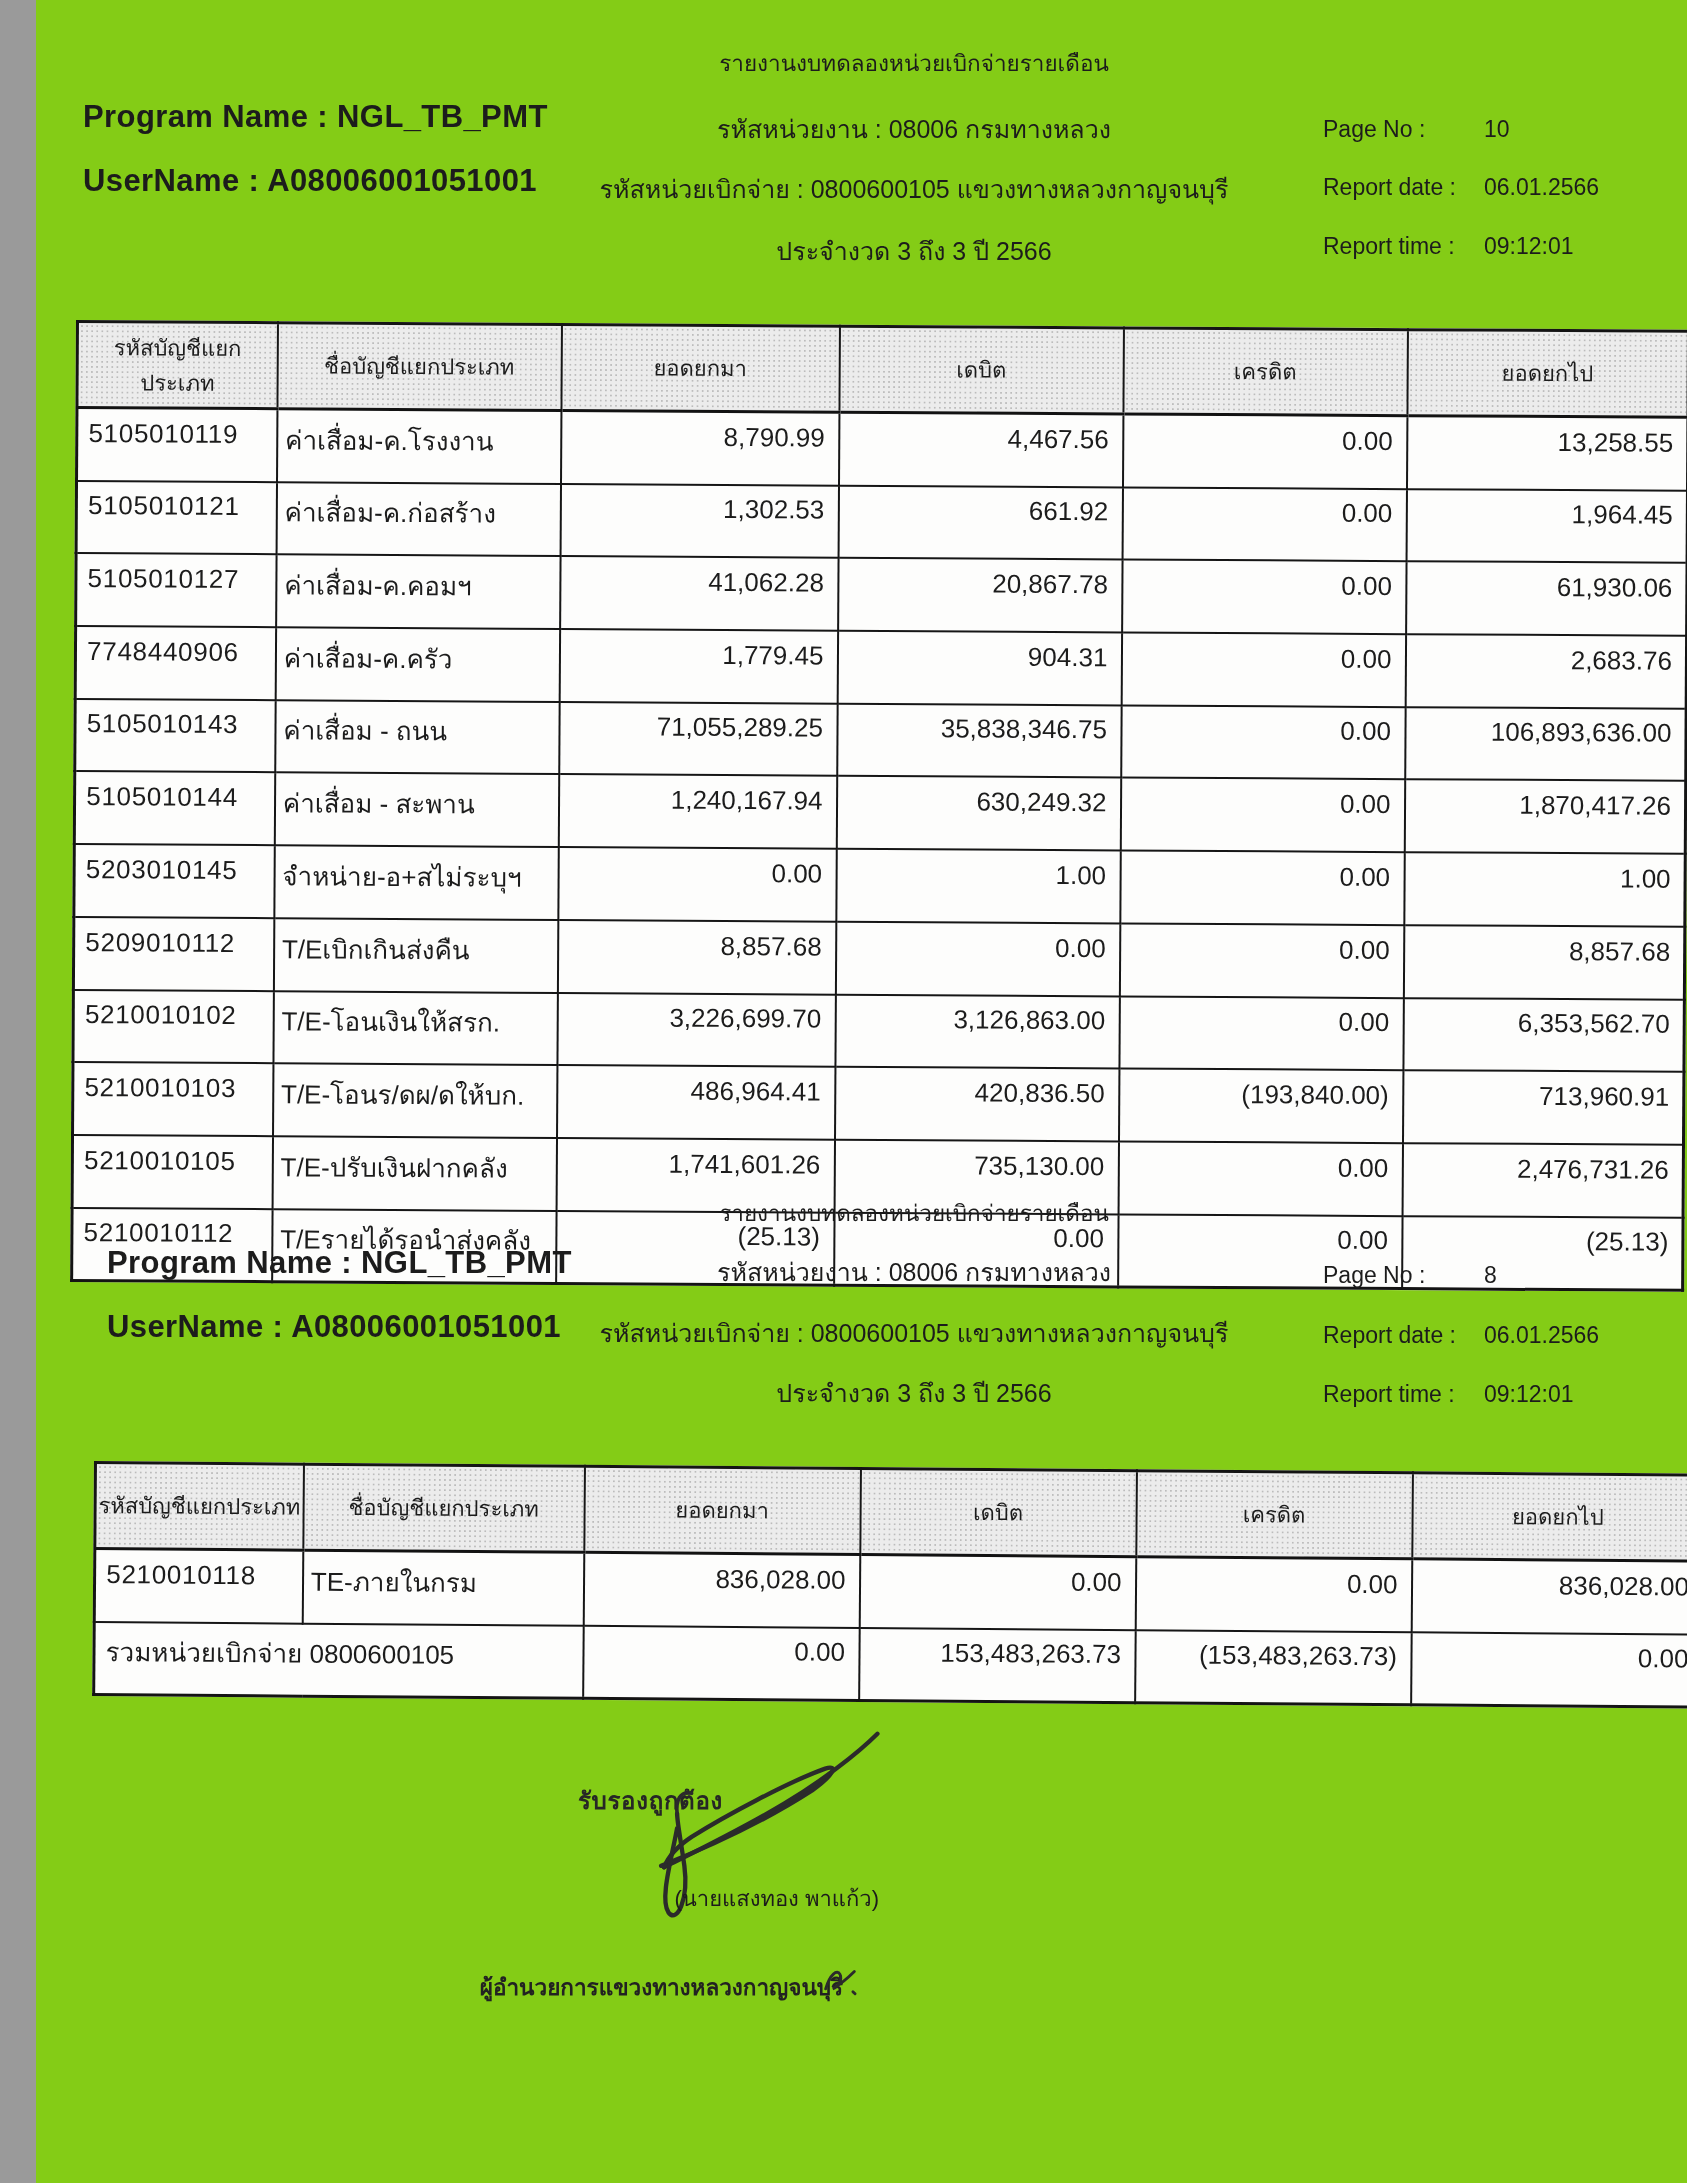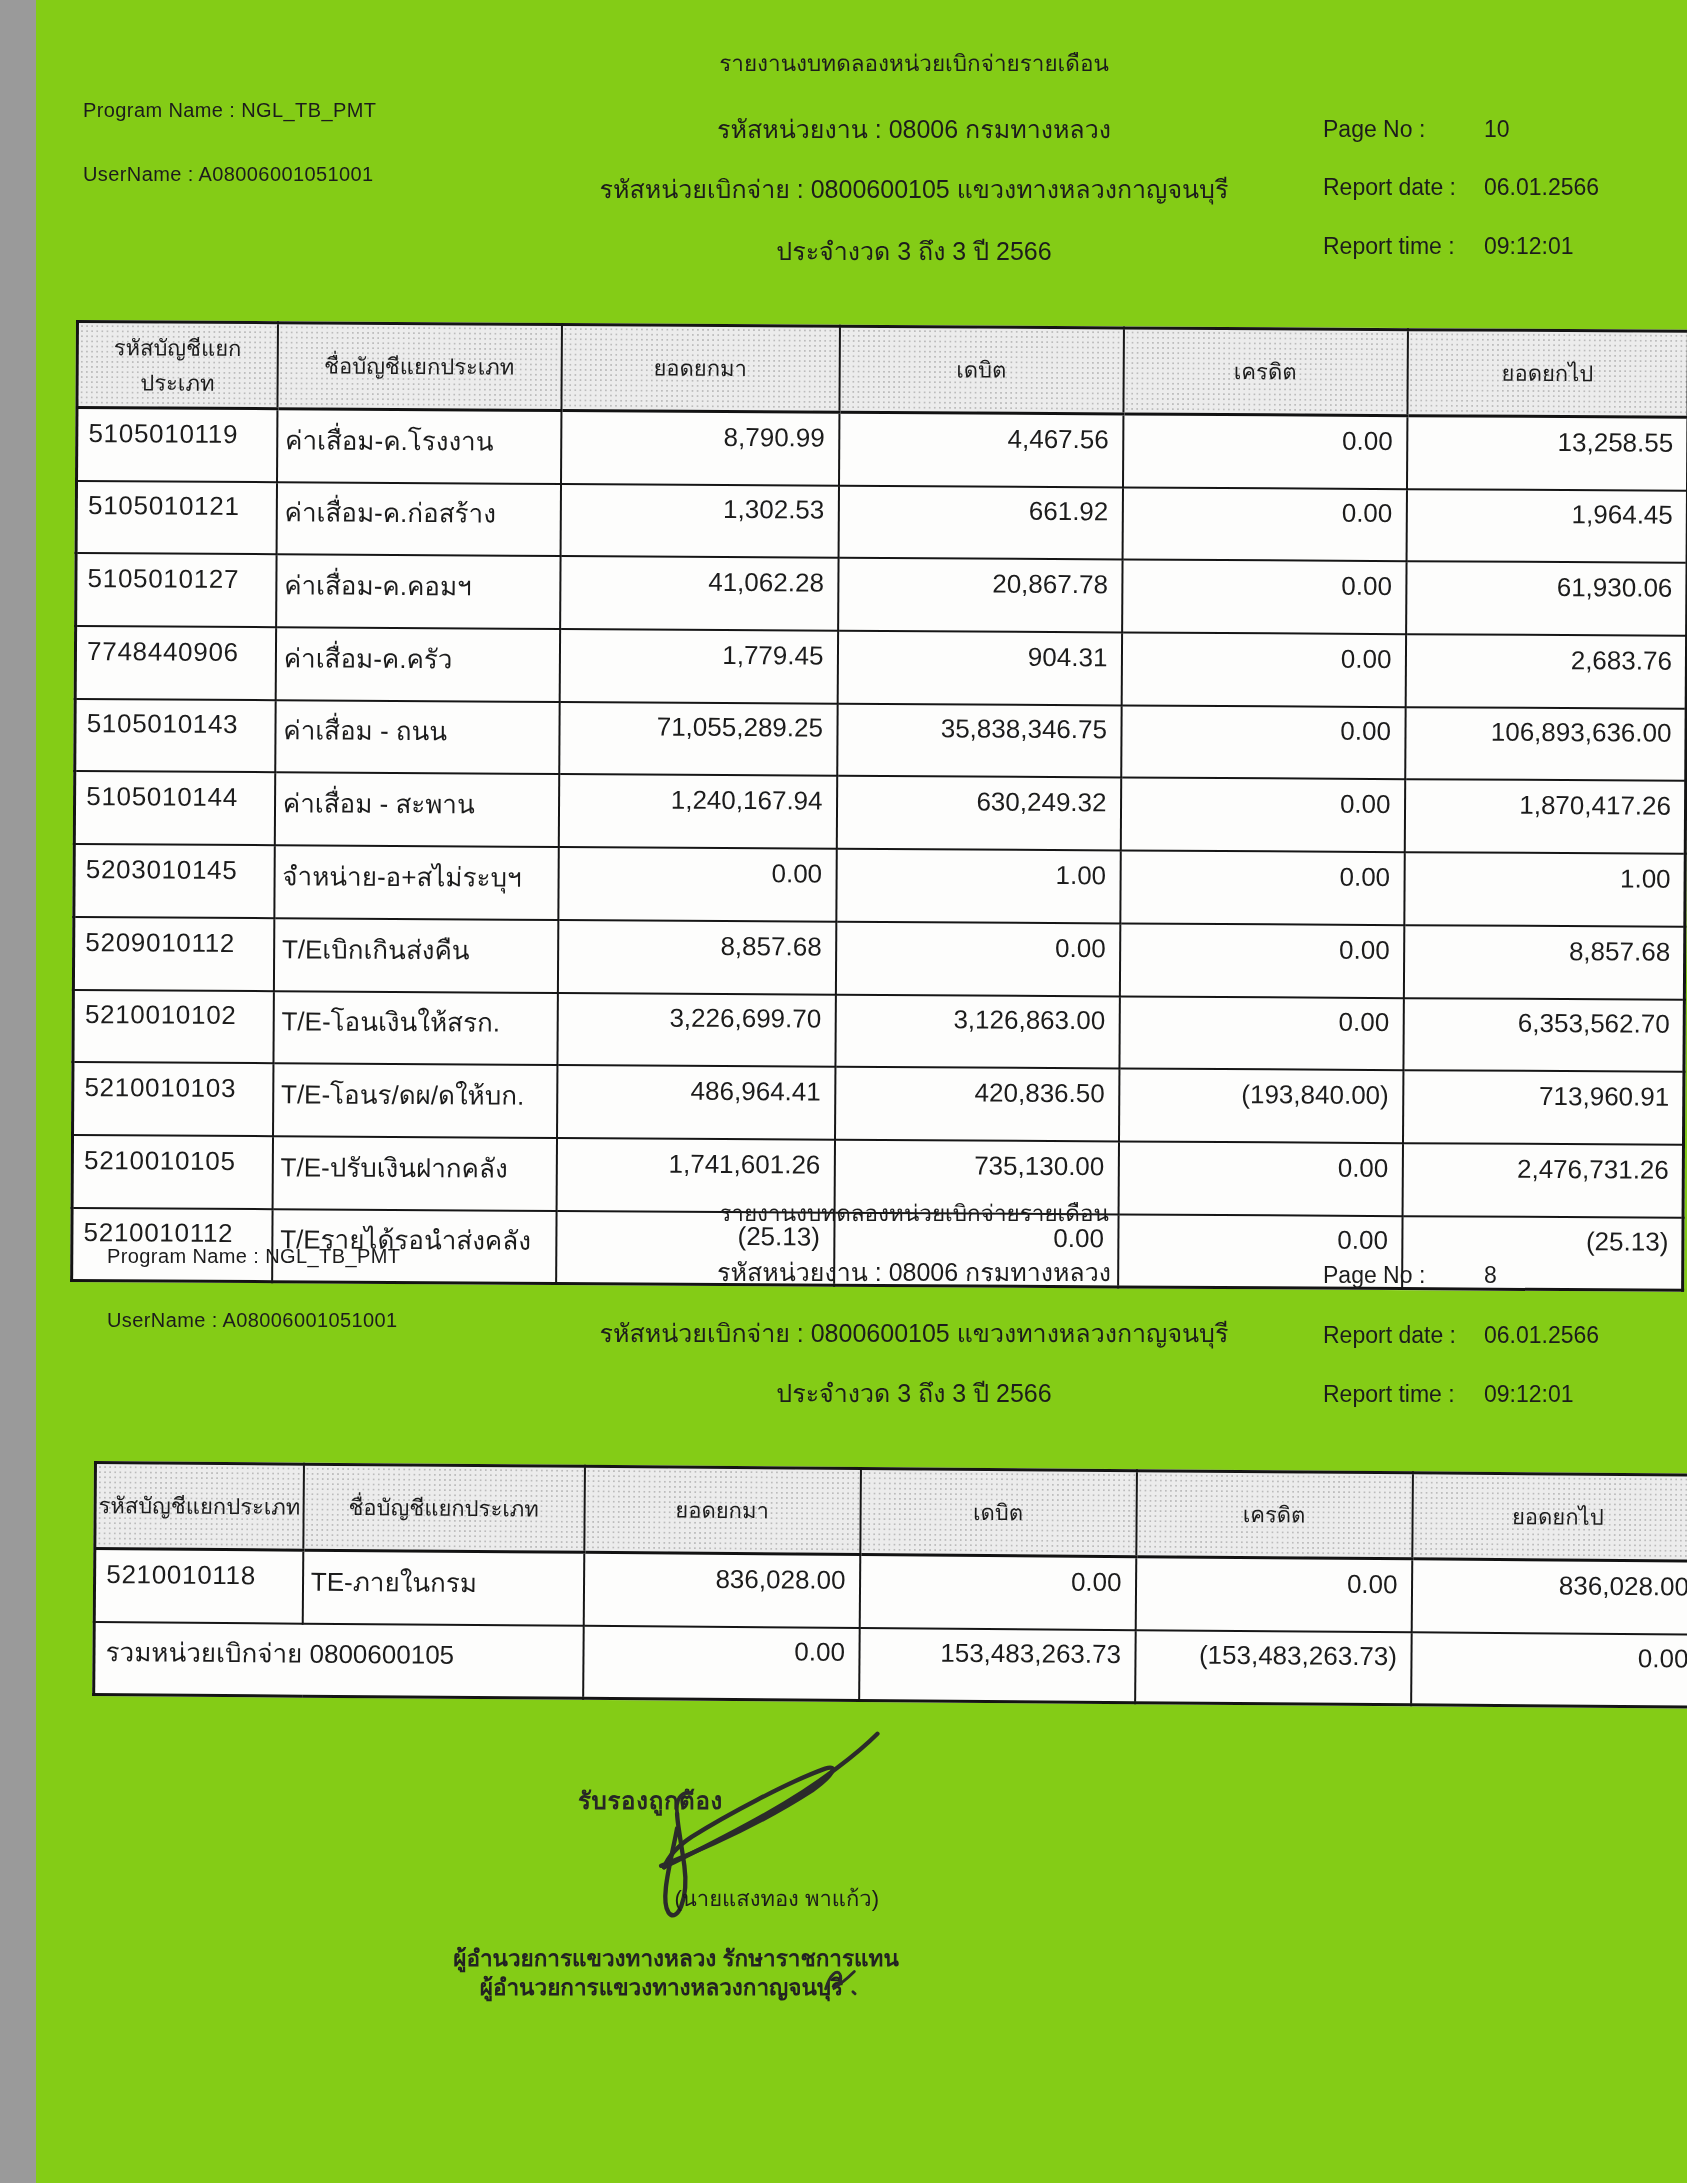--- a/index.html
+++ b/index.html
@@ -5,21 +5,21 @@
   html,body { margin:0; padding:0; background:#9a9a9a; }
   .canvas {
     position:relative; width:1687px; height:2183px;
     background:#84cc16; overflow:hidden;
     font-family:"Liberation Sans","DejaVu Sans",sans-serif;
     color:#1c1c1c;
     margin-left:36px;
   }
   .abs { position:absolute; white-space:nowrap; }
   .cline { position:absolute; left:73px; width:1610px; text-align:center; white-space:nowrap; }
-  .eng { font-size:20px; letter-spacing:0.4px; }
+  .eng { font-size:31px; letter-spacing:0.4px;font-weight:bold; }
   .thai { font-size:25px; }
   .title { font-size:22.5px; }
   .rlabel { font-size:23px; }
   .rvalue { font-size:23px; }
 
   table.trial {
     position:absolute; border-collapse:collapse; table-layout:fixed;
     background:#fdfdfc; border:3.6px solid #141414;
   }
   .t1 { left:40px; top:320px; width:1610px; transform:rotate(0.35deg); transform-origin:top left; }
@@ -246,21 +246,20 @@
       <g fill="none" stroke="#2b2b2b" stroke-linecap="round">
         <path stroke-width="6" d="M70,212 C130,188 210,152 278,108 C306,88 316,72 296,78 C246,96 160,142 112,172 C94,184 80,198 74,214"></path>
         <path stroke-width="6" d="M74,214 C110,196 180,162 240,126 C290,96 340,58 368,30"></path>
         <path stroke-width="6" d="M92,160 C84,204 68,258 80,276 C92,292 108,258 102,212 C97,176 92,152 92,140"></path>
         <path stroke-width="5" d="M92,140 C90,122 96,108 112,112"></path>
       </g>
     </svg>
   </div>
 
   <div class="sig-name">(นายแสงทอง พาแก้ว)</div>
-  <div class="sig-title1">ผู้อำนวยการแขวงทางหลวง รักษาราชการแทน</div>
   <div class="sig-title2">ผู้อำนวยการแขวงทางหลวงกาญจนบุรี</div>
 
   <div class="abs" style="left:785px; top:1963px;">
     <svg width="38" height="33" viewBox="0 0 52 46">
       <path d="M6,36 C12,16 22,8 26,16 C30,24 22,34 16,36 C26,30 38,20 46,12 M44,40 l3,3" fill="none" stroke="#2b2b2b" stroke-width="4" stroke-linecap="round"></path>
     </svg>
   </div>
 
 </div>
 

